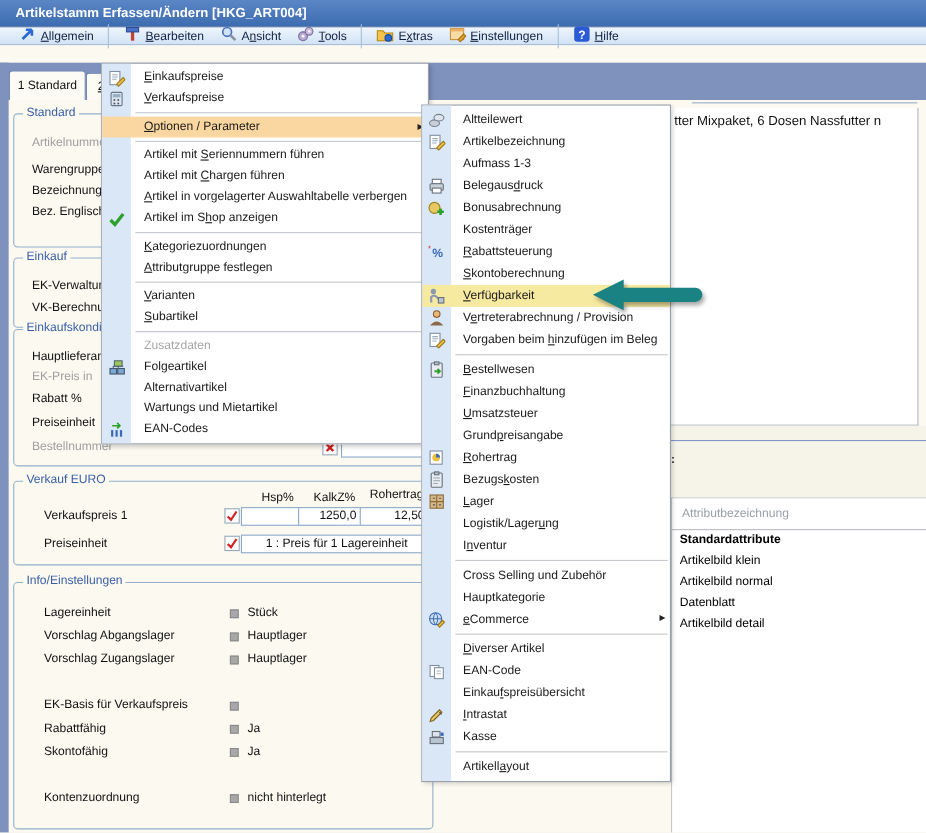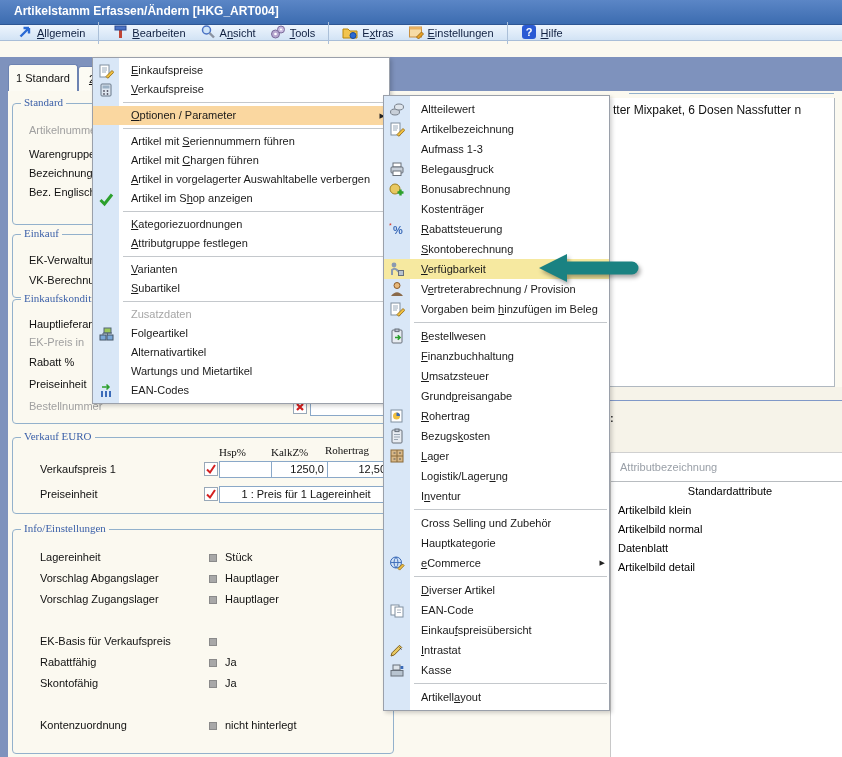--- a/index.html
+++ b/index.html
@@ -20,49 +20,49 @@
   .slate-band{position:absolute;left:0;top:57px;width:842px;height:34px;background:#7e92bd;}
   .slate-left{position:absolute;left:0;top:57px;width:8px;height:700px;background:#7e92bd;}
   .tab{position:absolute;background:#fcfbf4;border:1px solid #6d83b2;border-bottom:none;
        border-radius:3px 3px 0 0;text-align:center;}
   #tab1{left:8px;top:64px;width:68px;height:26px;line-height:26px;z-index:2;}
   #tab2{left:78px;top:66px;width:26px;height:24px;line-height:24px;z-index:1;}
   
   #formarea{position:absolute;left:8px;top:91px;width:834px;height:666px;background:#fbf9f0;}
   .group{position:absolute;border:1px solid #93b1cc;border-radius:4px;}
   .group .glabel{position:absolute;top:-8px;left:8px;background:#fbf9f0;padding:0 3px;
-       color:#3a5fa8;font-family:Liberation Serif, serif;}
+       color:#3a5fa8;}
   .frow{position:absolute;left:0;width:100%;height:15px;}
   .frow .lbl{position:absolute;left:16px;white-space:nowrap;}
   .frow.indent .lbl{left:27px;}
   .frow .lbl.dis{color:#a0a0a0;}
   .field{position:absolute;background:#fff;border:1px solid #8aa8c8;height:15px;
          font-size:11px;line-height:15px;white-space:nowrap;overflow:hidden;}
   .num{text-align:right;padding-right:4px;}
   .ctr{text-align:center;}
-  .hdr{position:absolute;text-align:left;font-size:11px;color:#111;font-family:Liberation Serif, serif;}
+  .hdr{position:absolute;text-align:right;font-size:11px;color:#111;}
   .ibtn{position:absolute;width:16px;height:16px;}
   .ibtn svg{width:16px;height:16px;}
   .bullet{position:absolute;width:6px;height:6px;background:#a8a8a8;border:1px solid #8a8a8a;}
   .val{position:absolute;white-space:nowrap;}
   
   #rp-glabel{position:absolute;left:611px;top:87px;color:#3a5fa8;z-index:1;margin-top:12px;}
   #rp-gline{position:absolute;left:629px;top:93px;width:205px;height:0;border-top:1px solid #93b1cc;z-index:1;}
   #rp-textarea{position:absolute;left:610px;top:98px;width:224px;height:288px;background:#fff;
       border-right:1px solid #b0b8c0;border-bottom:1px solid #b0b8c0;z-index:1;}
   #rp-textarea span{position:absolute;left:3px;top:5px;font-size:12px;white-space:nowrap;}
   #rp-bottom{position:absolute;left:610px;top:387px;width:232px;height:370px;background:#f6f3e9;z-index:1;}
   #rp-blueline{position:absolute;left:610px;top:400px;width:232px;height:0;border-top:1px solid #8098c8;z-index:1;}
   #rp-colon{position:absolute;left:610px;top:412px;font-weight:bold;color:#333;z-index:2;}
   #rp-attrs{position:absolute;left:610px;top:452px;width:232px;height:305px;background:#fff;
       border-left:1px solid #c8c8c8;border-top:1px solid #d0d0d0;z-index:2;box-sizing:border-box;}
   .attr-header{height:28px;line-height:28px;padding-left:9px;color:#9aa0a8;
       border-bottom:1px solid #b8bcc0;}
   .attr-row{height:19px;line-height:19px;padding-left:7px;color:#000;}
-  .attr-row.bold{font-weight:normal;text-align:center;}
+  .attr-row.bold{font-weight:bold;}
   
   .menu{position:absolute;background:#fff;border:1px solid #9aa0aa;
         box-shadow:2px 2px 4px rgba(0,0,0,0.18);padding:3px 0;box-sizing:border-box;}
   .menu::before{content:"";position:absolute;left:0;top:0;bottom:0;width:26px;background:#d9e7f7;}
   #edit-menu{left:92px;top:57px;width:298px;z-index:10;}
   #options-submenu{left:383px;top:95px;width:227px;z-index:20;}
   .menu-item{position:relative;height:19px;line-height:19px;padding-left:38px;
       white-space:nowrap;cursor:default;color:#1a1a1a;}
   #options-submenu .menu-item{height:20px;line-height:20px;padding-left:37px;}
   .menu-item.disabled{color:#a6a6a6;}

